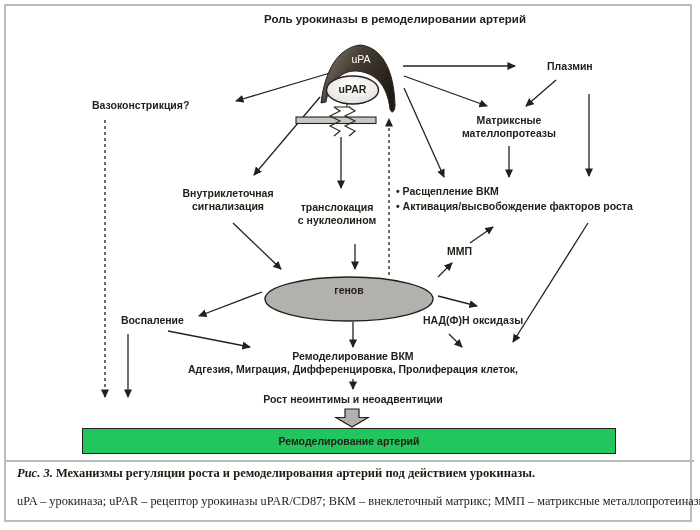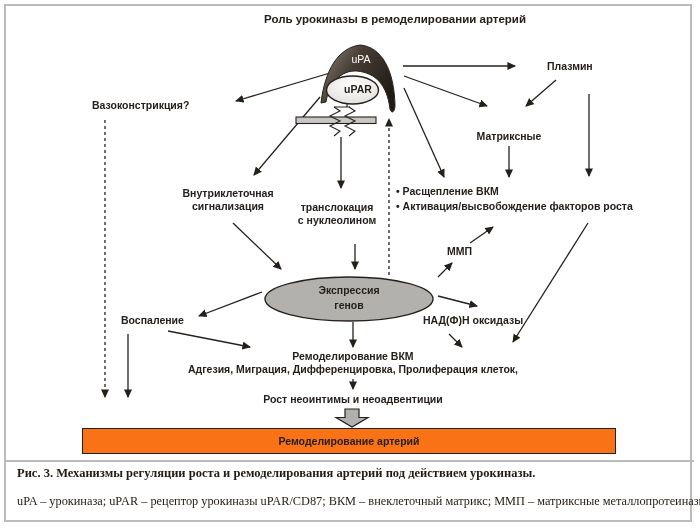--- a/index.html
+++ b/index.html
@@ -10,32 +10,32 @@
   .sep{position:absolute;left:6px;right:6px;top:460px;border-top:2px solid #bcbcbc;}
   svg.layer{position:absolute;left:0;top:0;z-index:1;}
   .lbl{position:absolute;font-size:10.5px;font-weight:700;line-height:13px;
        white-space:nowrap;z-index:2;}
   .c{text-align:center;}
   .wrap{white-space:normal;}
   .bullets{position:absolute;left:396px;top:184px;z-index:2;font-size:10.5px;
            font-weight:700;line-height:15px;}
   .upa-lbl{position:absolute;left:339px;top:53px;width:44px;text-align:center;
            color:#ffffff;font-size:10.5px;font-weight:400;z-index:3;}
-  .upar-lbl{position:absolute;left:328px;top:83px;width:49px;text-align:left;
-            font-size:10.5px;font-weight:700;z-index:3;margin-left:16px;}
+  .upar-lbl{position:absolute;left:328px;top:83px;width:49px;text-align:center;
+            font-size:10.5px;font-weight:700;z-index:3;}
   .gene-lbl{position:absolute;left:267px;top:283px;width:164px;text-align:center;
             font-size:10.5px;font-weight:700;line-height:15px;z-index:3;}
   .box{position:absolute;left:82px;top:428px;width:534px;height:26px;
-       background:#f97316;border:1.4px solid #26201b;box-sizing:border-box;
+       background:#22c55e;border:1.4px solid #26201b;box-sizing:border-box;
        display:flex;align-items:center;justify-content:center;
        font-size:10.5px;font-weight:700;z-index:2;}
   .caption{position:absolute;left:17px;top:466px;width:670px;z-index:2;
            font-family:"Liberation Serif","DejaVu Serif",serif;
            font-size:12.5px;color:#241b12;}
-  .caption .figno{font-weight:700;}
+  .caption .figno{font-style:italic;font-weight:700;}
   .caption .captext{font-weight:700;}
   .legend{position:absolute;left:17px;top:494px;width:676px;z-index:2;
           font-family:"Liberation Serif","DejaVu Serif",serif;
           font-size:12.3px;color:#241b12;white-space:nowrap;}
 </style>
 </head>
 <body>
 
 <div class="frame"></div>
 
@@ -105,43 +105,43 @@
   <path d="M345,409 L359,409 L359,417.5 L368,417.5 L352,427 L336,417.5 L345,417.5 Z" fill="#b3b1ae" stroke="#26201b" stroke-width="1.2"></path>
 </svg>
 
 <div class="upa-lbl">uPA</div>
 <div class="upar-lbl">uPAR</div>
 
 <div class="lbl" style="left:92px;top:99px;">Вазоконстрикция?</div>
 
 <div class="lbl" style="left:547px;top:60px;">Плазмин</div>
 
-<div class="lbl c" style="left:449px;top:130px;width:120px;">
+<div class="lbl c" style="left:449px;top:114px;width:120px;">
   <div>Матриксные</div>
+  <div>мателлопротеазы</div>
 </div>
 
 <div class="lbl c" style="left:167px;top:187px;width:122px;">
   <div>Внутриклеточная</div>
   <div>сигнализация</div>
 </div>
 
 <div class="lbl c" style="left:277px;top:201px;width:120px;">
   <div>транслокация</div>
   <div>с нуклеолином</div>
 </div>
 
 <div class="bullets">
   <div>• Расщепление ВКМ</div>
   <div>• Активация/высвобождение факторов роста</div>
 </div>
 
 <div class="lbl" style="left:447px;top:245px;">ММП</div>
 
 <div class="gene-lbl">
-  <div>Экспрессия</div>
   <div>генов</div>
 </div>
 
 <div class="lbl" style="left:121px;top:314px;">Воспаление</div>
 
 <div class="lbl" style="left:423px;top:314px;">НАД(Ф)Н оксидазы</div>
 
 <div class="lbl c wrap" style="left:103px;top:350px;width:500px;">
   <div>Ремоделирование ВКМ</div>
   <div>Адгезия, Миграция, Дифференцировка, Пролиферация клеток,</div>

